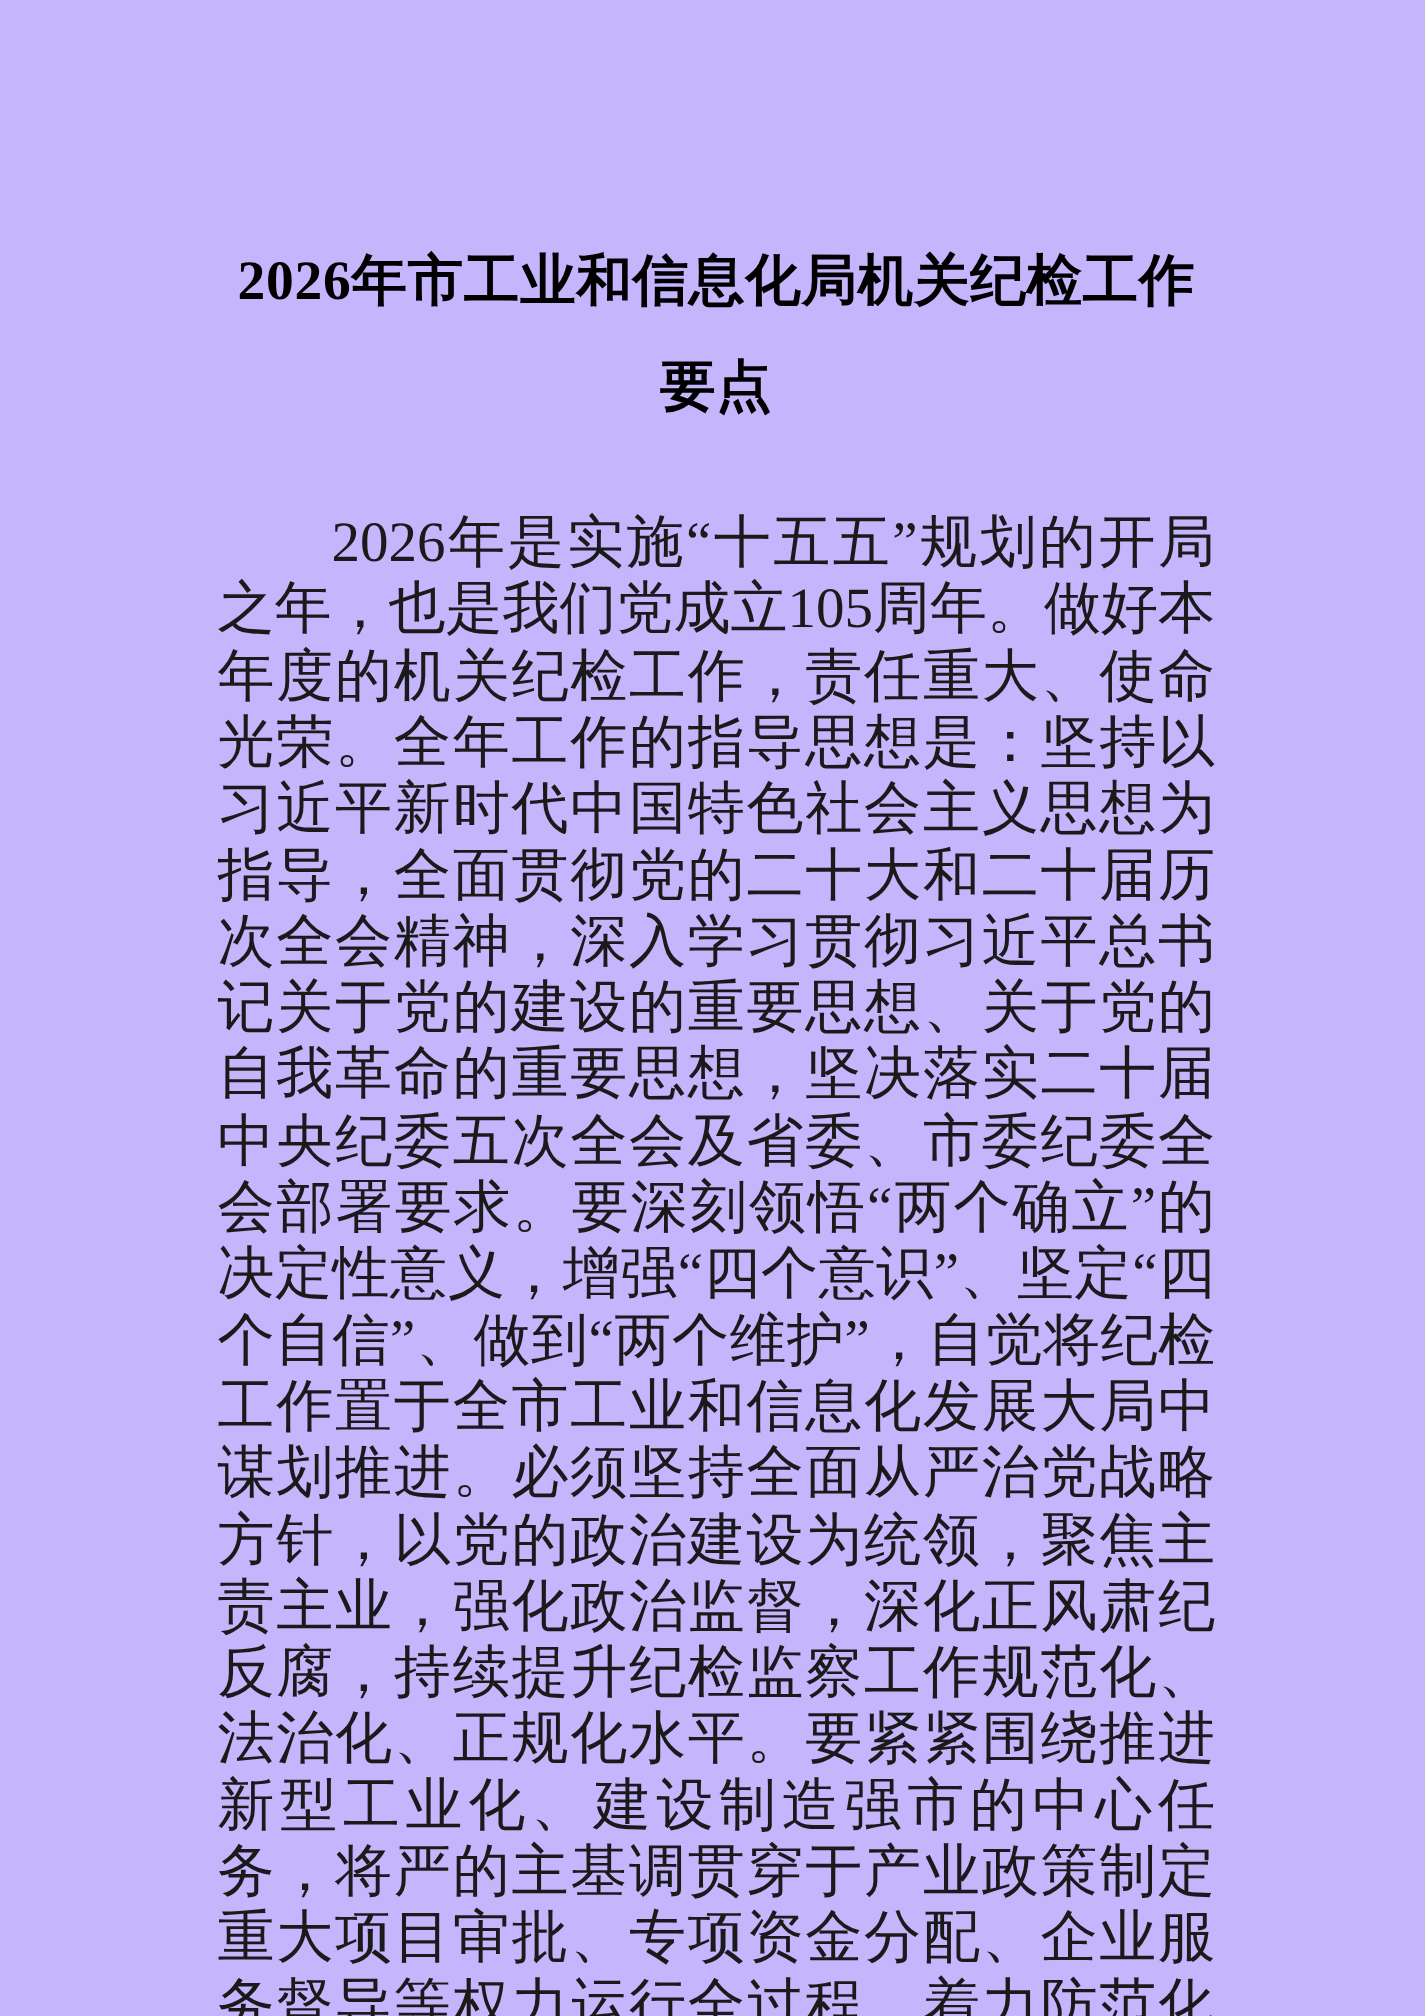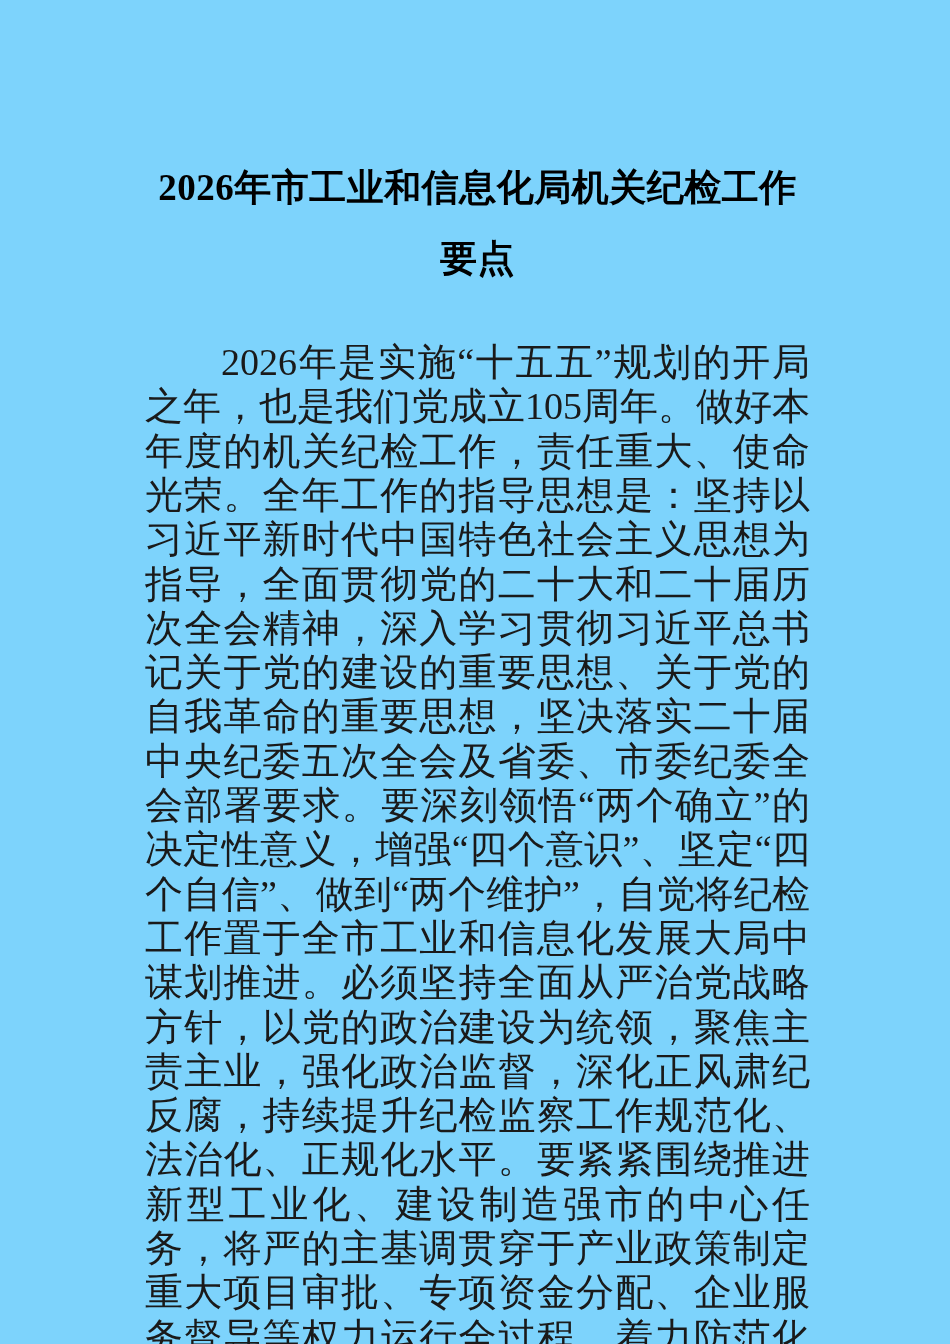--- a/index.html
+++ b/index.html
@@ -12,21 +12,21 @@
     height: 1344px;
     font-family: "Liberation Serif", "DejaVu Serif", serif;
     color: #000000;
     -webkit-font-smoothing: antialiased;
   }
 
   .page {
     position: relative;
     width: 950px;
     height: 1344px;
-    background: #7dd3fc;
+    background: #c4b5fd;
     box-sizing: border-box;
     overflow: hidden;
   }
 
   .doc-body {
     position: absolute;
     left: 145px;
     top: 0;
     width: 665px;
   }

